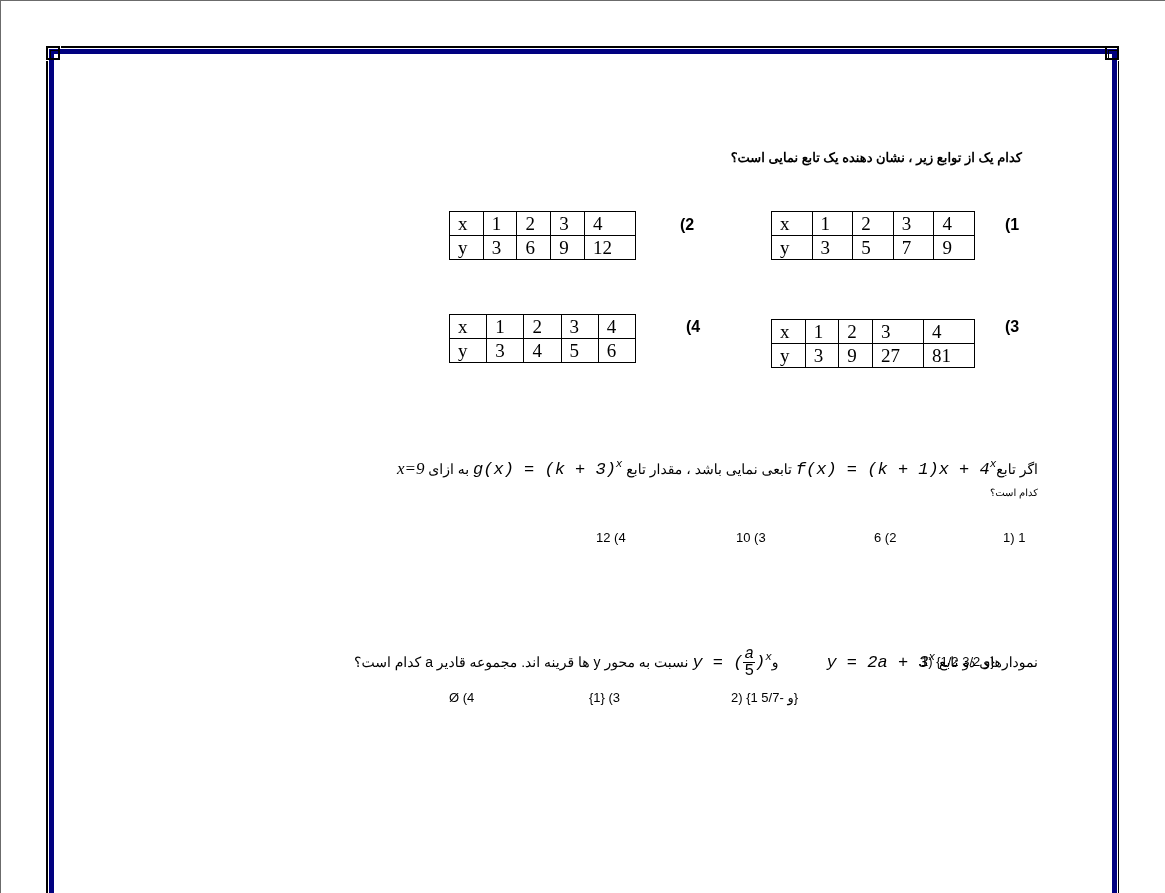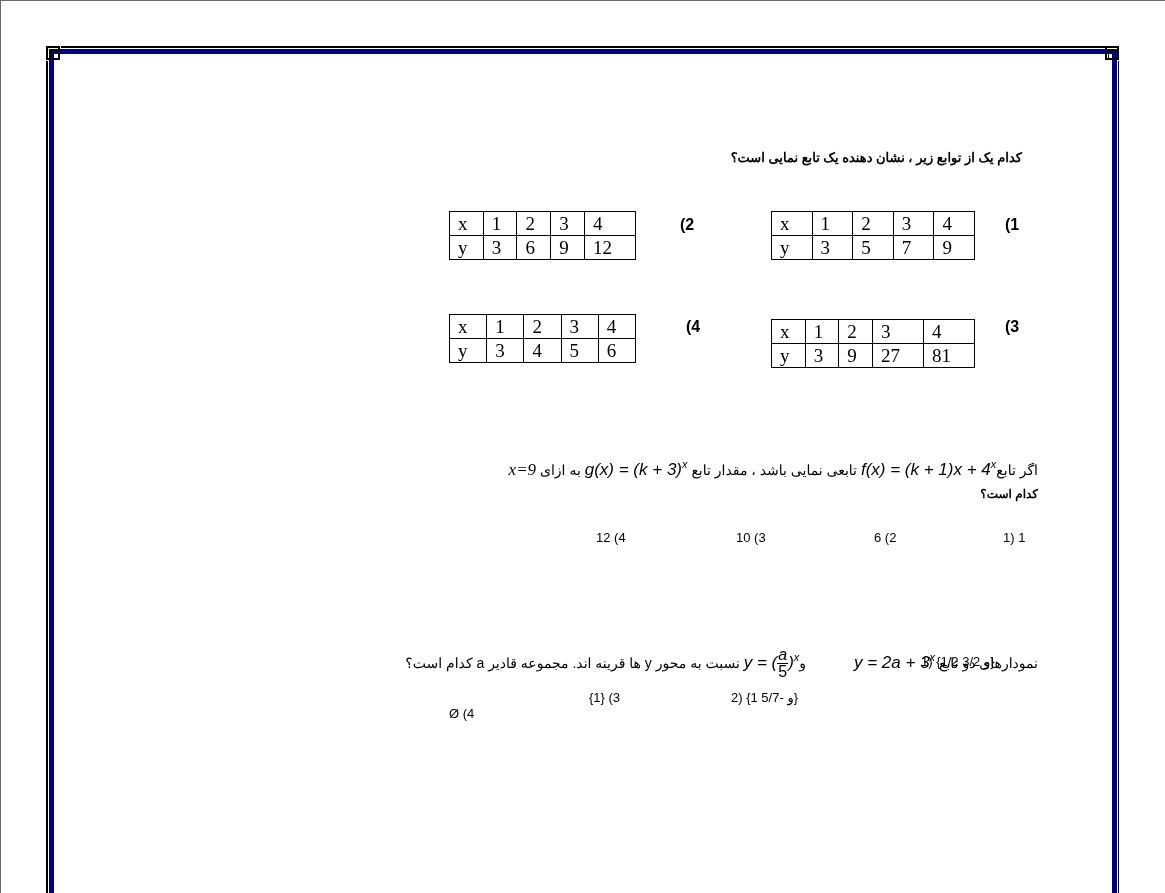--- a/index.html
+++ b/index.html
@@ -24,21 +24,21 @@
     table.vt {
       position:absolute; border-collapse:collapse;
       font-family: "Liberation Serif", serif; font-size:19px;
     }
     table.vt td {
       border:1px solid #000; padding:0 0 0 8px; height:23px; line-height:22px;
       text-align:left; vertical-align:middle;
     }
     .opt-label { position:absolute; font-weight:bold; font-size:16px; white-space:nowrap; }
 
-    .math { font-family: Liberation Sans, sans-serif; font-style:italic; direction:ltr; unicode-bidi:isolate; }
+    .math { font-family: Liberation Mono, monospace; font-style:italic; direction:ltr; unicode-bidi:isolate; }
     sup { font-size:11px; }
 
     .choice { position:absolute; font-size:13px; white-space:nowrap; direction:ltr; }
     .frac { display:inline-block; vertical-align:middle; text-align:center; line-height:1; font-size:16px; }
     .frac .num { display:block; border-bottom:1px solid #000; padding:0 1px; }
     .frac .den { display:block; font-style:normal; }
   </style>
 </head>
 <body>
 
@@ -143,30 +143,30 @@
 </tbody>
   </table>
 
 <div class="q-text" style="right:127px;top:458px;font-size:14px;">
   <span>اگر تابع</span><span class="math" style="font-size:17px;"><span>f(x) = (k + 1)x + 4</span><sup>x</sup></span>
   <span>تابعی نمایی باشد ، مقدار تابع</span>
   <span class="math" style="font-size:17px;"><span>g(x) = (k + 3)</span><sup>x</sup></span>
   <span>به ازای</span>
   <span class="math" style="font-size:17px;font-family:'Liberation Serif',serif;">x=9</span>
 </div>
-<div class="q-text" style="right:127px;top:487px;font-size:12px;font-weight:bold;">کدام است؟</div>
+<div class="q-text" style="right:127px;top:487px;font-size:10px;">کدام است؟</div>
 
 <div class="choice" style="left:1003px;top:530px;">1) 1</div>
 <div class="choice" style="left:874px;top:530px;">6 (2</div>
 <div class="choice" style="left:736px;top:530px;">10 (3</div>
 <div class="choice" style="left:596px;top:530px;">12 (4</div>
 
 <div class="q-text" style="right:127px;top:640px;font-size:14px;line-height:34px;">
   <span>نمودارهای دو تابع</span>
   <span class="math" style="font-size:17px;margin-left:44px;"><span>y = 2a + 3</span><sup>x</sup></span>
   <span>و</span><span class="math" style="font-size:17px;"><span>y = (</span><span class="frac"><span class="num">a</span><span class="den">5</span></span><span>)</span><sup>x</sup></span>
   <span>نسبت به محور y ها قرینه اند. مجموعه قادیر a کدام است؟</span>
 </div>
 
 <div class="choice" style="left:921px;top:654px;">1) {1/2 و 3/2}</div>
 <div class="choice" style="left:731px;top:690px;">2) {1 و -5/7}</div>
 <div class="choice" style="left:589px;top:690px;">{1} (3</div>
-<div class="choice" style="left:449px;top:690px;margin-top:16px;">Ø (4</div>
+<div class="choice" style="left:449px;top:690px;">Ø (4</div>
 
 </body></html>

